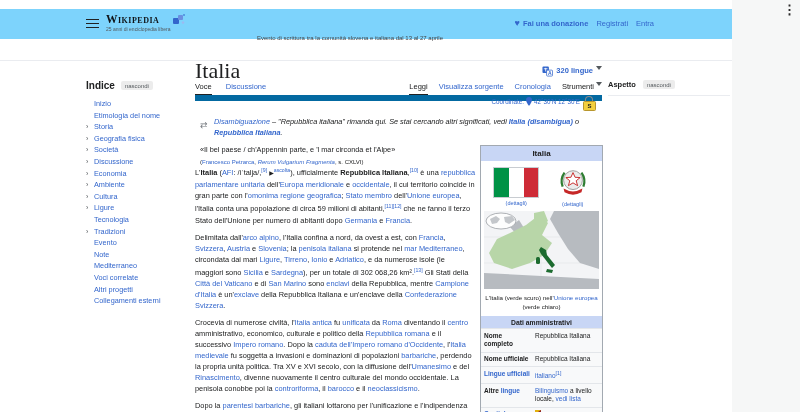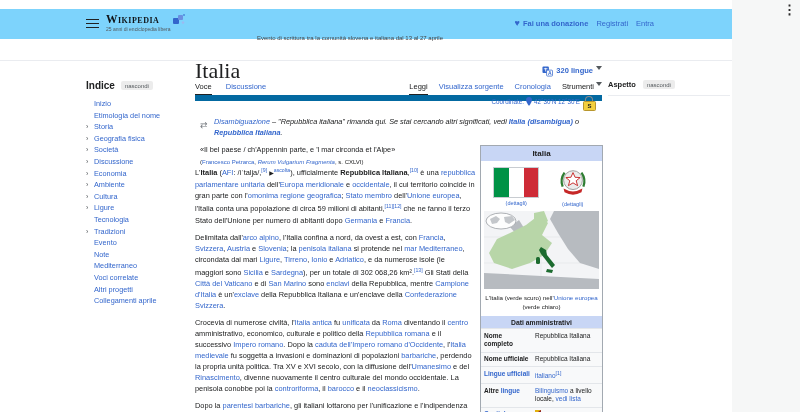--- a/index.html
+++ b/index.html
@@ -207,21 +207,21 @@
         <div class="side-item">
           <span class="side-chev"></span>
           <span class="side-label">Voci correlate</span>
         </div>
         <div class="side-item">
           <span class="side-chev"></span>
           <span class="side-label">Altri progetti</span>
         </div>
         <div class="side-item">
           <span class="side-chev"></span>
-          <span class="side-label">Collegamenti aprile</span>
+          <span class="side-label">Collegamenti esterni</span>
         </div>
       </div>
   </div>
 
   <div class="lang-btn">
     <span class="lang-inner">
       <svg width="11" height="11" viewBox="0 0 12 12">
         <rect x="0.5" y="0.5" width="7" height="7" rx="1" fill="#36c"></rect>
         <line x1="2" y1="3" x2="6" y2="3" stroke="#fff" stroke-width="0.9"></line>
         <line x1="4" y1="2" x2="4" y2="6" stroke="#fff" stroke-width="0.9"></line>

